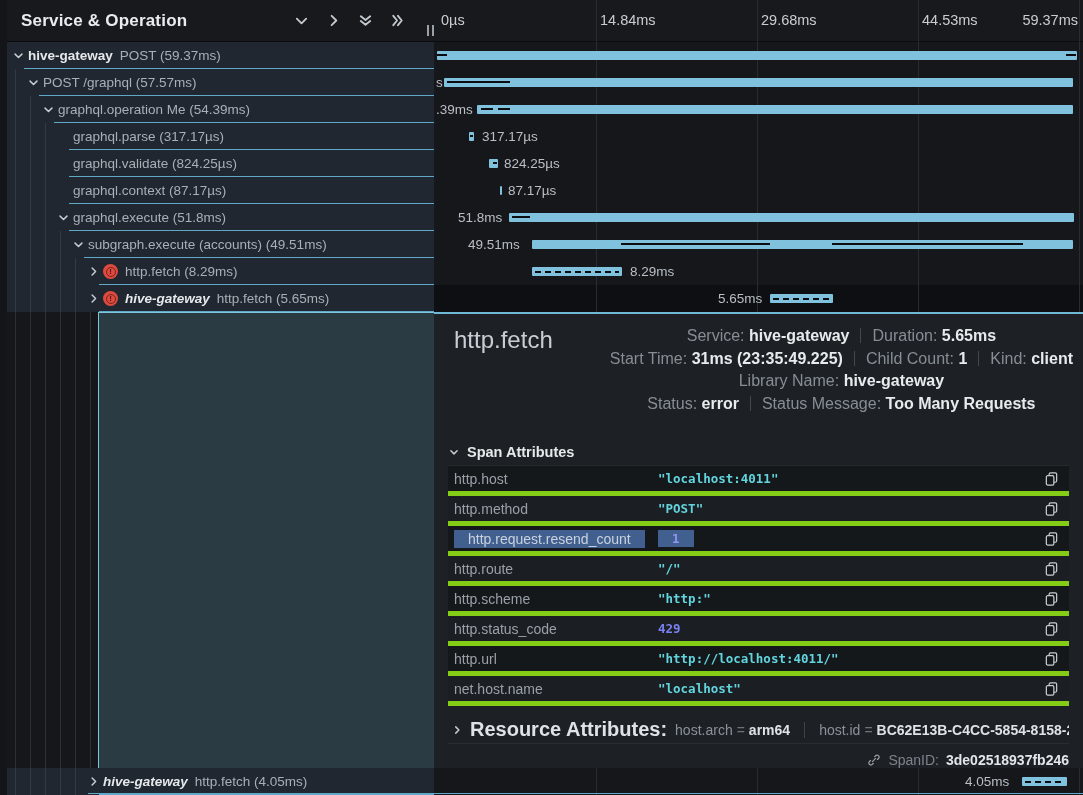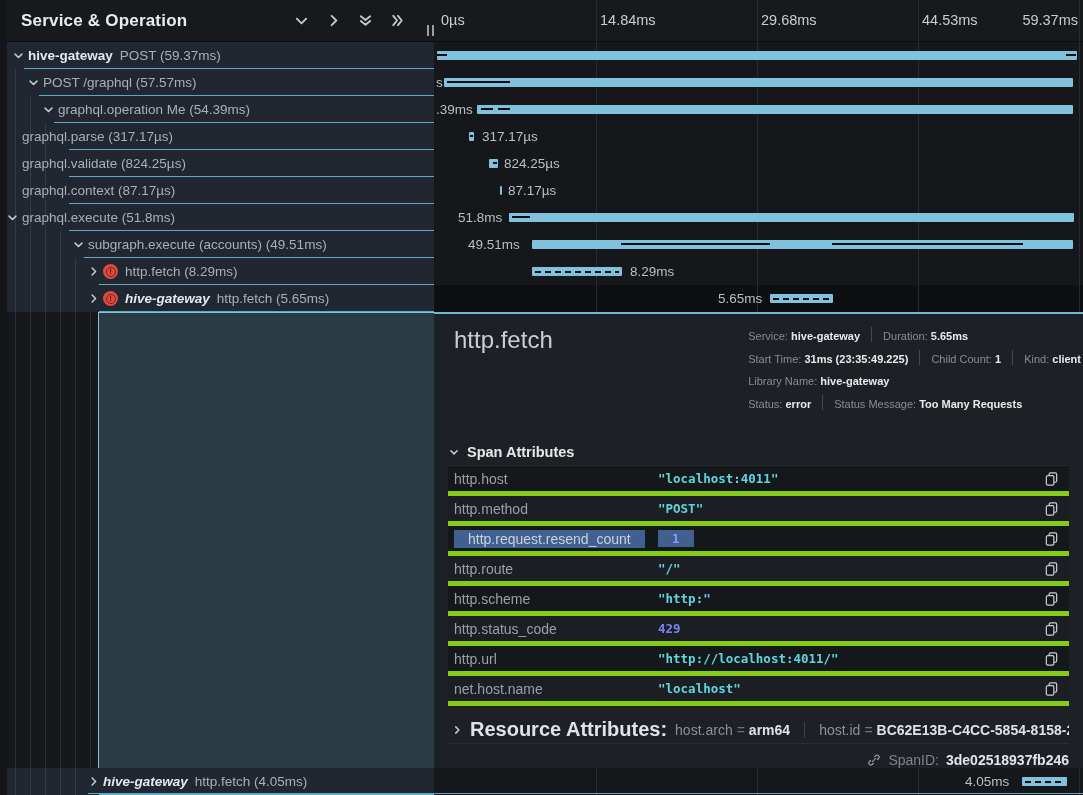--- a/index.html
+++ b/index.html
@@ -20,21 +20,21 @@
   #drag-handle i { width:2px; height:11px; background:#9aa0a8; }
 
   .trow { position:relative; height:27px; display:flex; align-items:center; background-color:#212730;
           font-size:13.5px; color:#a9afb7; white-space:nowrap; background-repeat:no-repeat; background-position:8px 0; }
   .trow::after { content:""; position:absolute; left:var(--u,6px); right:0; bottom:0; height:1px; background:#5fa8c6; }
   .g1{background-image:repeating-linear-gradient(90deg,#343a44 0 1px,transparent 1px 15px);background-size:1px 100%;}
   .g2{background-image:repeating-linear-gradient(90deg,#343a44 0 1px,transparent 1px 15px);background-size:16px 100%;}
   .g3{background-image:repeating-linear-gradient(90deg,#343a44 0 1px,transparent 1px 15px);background-size:31px 100%;}
   .g4{background-image:repeating-linear-gradient(90deg,#343a44 0 1px,transparent 1px 15px);background-size:46px 100%;}
   .g5{background-image:repeating-linear-gradient(90deg,#343a44 0 1px,transparent 1px 15px);background-size:61px 100%;}
-  .p0{padding-left:6px}.p1{padding-left:21px}.p2{padding-left:36px}.p3{}.p4{padding-left:66px}.p5{padding-left:81px}
+  .p0{padding-left:6px}.p1{padding-left:21px}.p2{padding-left:36px}.p3{padding-left:51px}.p4{padding-left:66px}.p5{padding-left:81px}
   .tchev { width:15px; flex:none; color:#c6cbd1; display:flex; align-items:center; }
   .tsvc { font-weight:bold; color:#e6e9ec; margin-right:7px; }
   .ital { font-style:italic; }
   .err-icon { width:15px; height:15px; border-radius:50%; background:#dc4a40; display:inline-flex; align-items:center; justify-content:center; margin-right:7px; flex:none; }
   .err-ring { width:10px; height:10px; border-radius:50%; border:1.3px solid #7e231c; color:#571410; font-size:8px; font-weight:bold; display:flex; align-items:center; justify-content:center; line-height:1; }
 
   #sel-region { position:absolute; left:0; top:312px; width:434px; height:456px; background-color:#15171b;
     background-image:repeating-linear-gradient(90deg,#2b3038 0 1px,transparent 1px 15px);
     background-repeat:no-repeat; background-position:8px 0; background-size:76px 100%; }
   #sel-block { position:absolute; left:91px; top:312px; width:343px; height:456px; background:#2a3b44;
@@ -52,21 +52,21 @@
   .tlrow.dark { background:#0d0f12; }
   .bar { position:absolute; top:9px; height:9px; background:#80c2dd; border-radius:1px; z-index:2; cursor:pointer; }
   .dash { position:absolute; top:3px; height:2px; background:#0b0d10; }
   .bar.striped::after { content:""; position:absolute; left:3px; right:3px; top:3.5px; height:2px;
      background:repeating-linear-gradient(90deg,#0b0d10 0 6px,transparent 6px 10px); }
   .blab { position:absolute; top:0; height:27px; line-height:27px; font-size:13.5px; color:#b9bfc6; z-index:2; }
 
   
   #detail { position:absolute; left:0; top:312px; width:649px; height:456px; background:#1d2125; border-top:2px solid #6fb9d7; }
   #detail-title { position:absolute; left:20px; top:12px; font-size:24px; color:#c9ced4; }
-  #meta { position:absolute; right:2px; top:11px; text-align:left; font-size:11px; line-height:22.5px; }
+  #meta { position:absolute; right:10px; top:11px; text-align:center; font-size:16px; line-height:22.5px; }
   .mlabel { color:#878d95; }
   .mval { color:#e8ebee; font-weight:bold; }
   .msep { display:inline-block; width:1px; height:15px; background:#44494f; margin:0 11px -2px 11px; }
 
   #attr-head { position:absolute; left:15px; top:130px; display:flex; align-items:center; gap:8px;
      font-size:14.5px; font-weight:bold; color:#e6e9ec; cursor:pointer; }
   #attr-head .tchev{ width:auto; }
   #attr-table { position:absolute; left:14px; right:14px; top:151px; border-top:1px solid #26292e; }
   .arow { display:flex; align-items:center; height:30px; padding:0 10px 0 6px; background:#15181b; border-bottom:5px solid #84cc16;gap:19px; }
   .arow:nth-child(even) { background:#1b1f23; }

